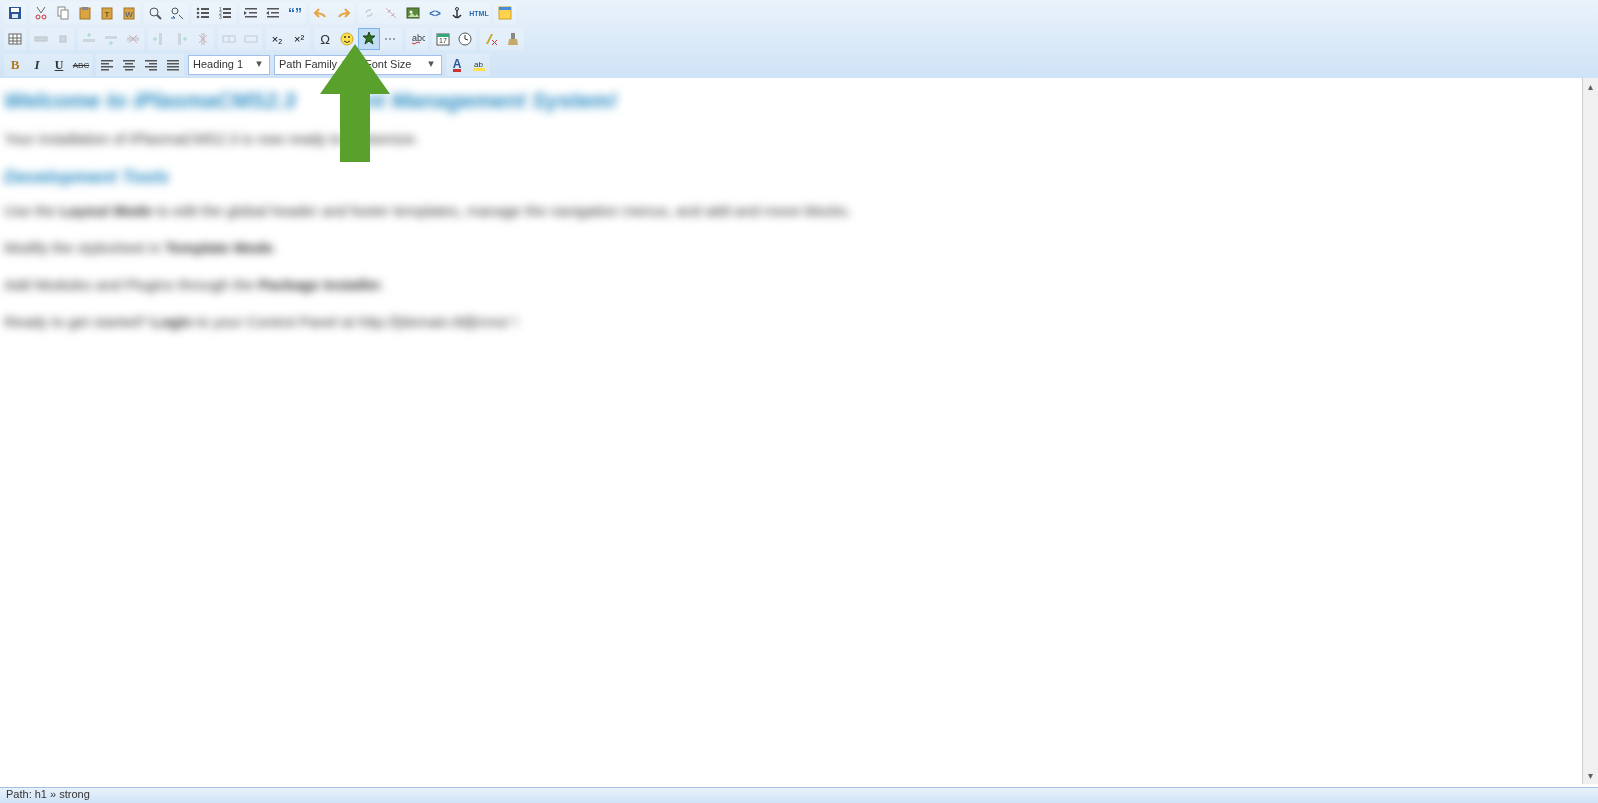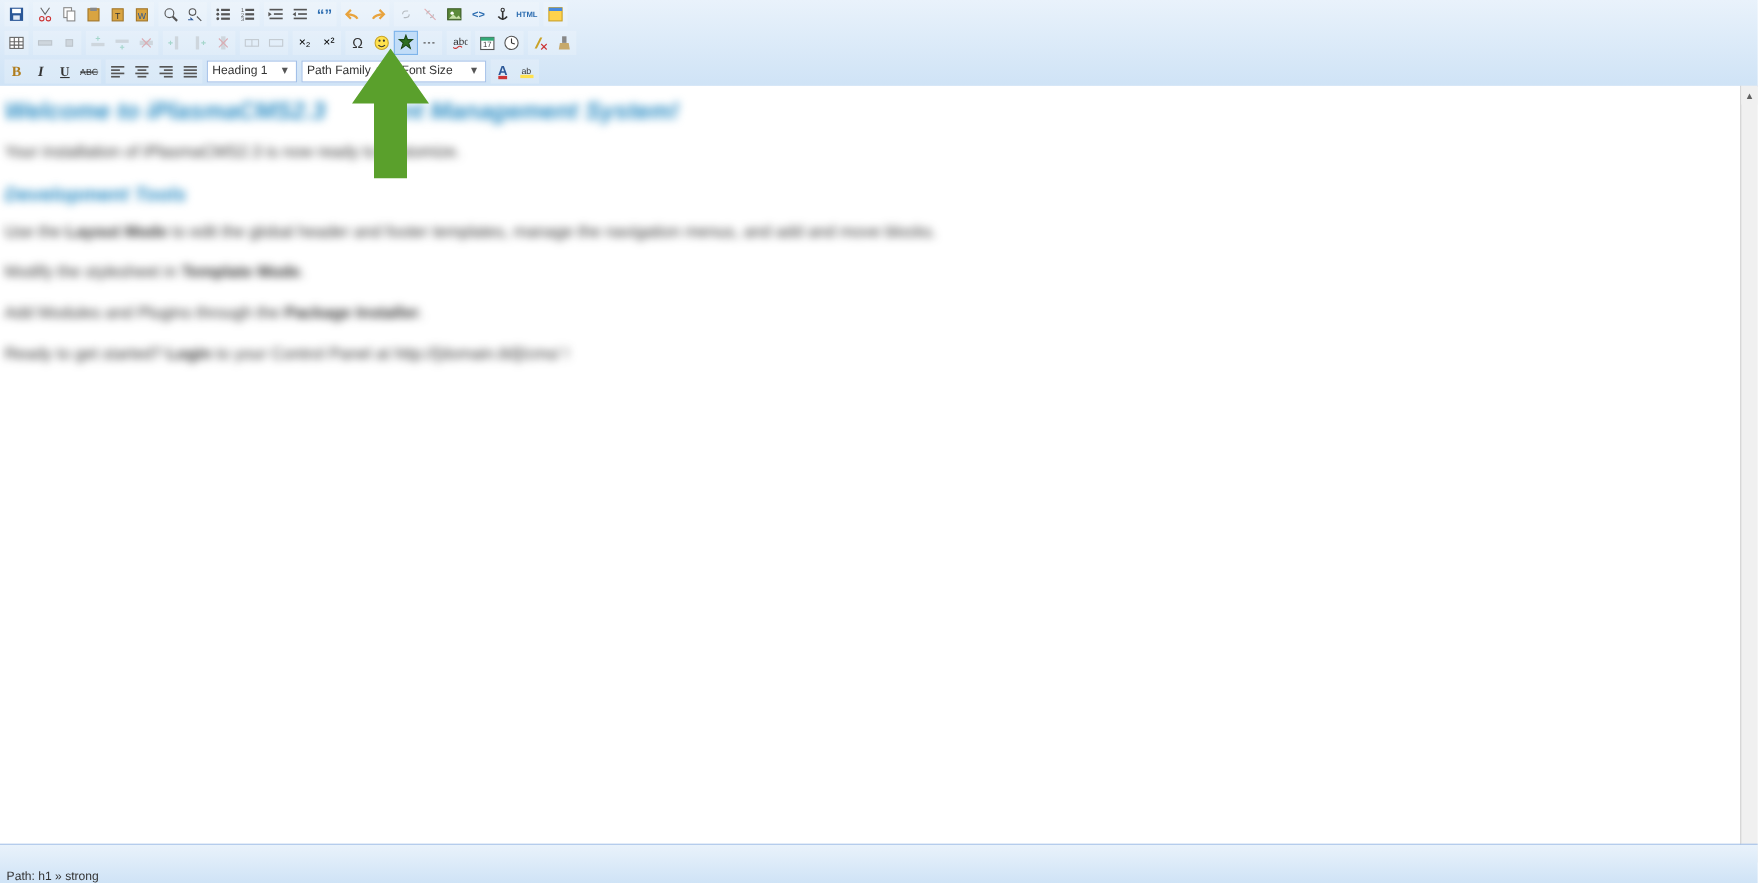--- a/index.html
+++ b/index.html
@@ -123,25 +123,25 @@
   justify-content: center;
   color: #606060;
   cursor: pointer;
   font-size: 10px;
 }
 .statusbar {
   position: absolute;
   bottom: 0;
   left: 0;
   right: 0;
-  height: 36px;
+  height: 16px;
   background: linear-gradient(#e9f2fb, #cfe3f6);
   border-top: 1px solid #a3c0e8;
   display: flex;
-  align-items: flex-end;
+  align-items: flex-start;
   padding: 0 6px;
   font-size: 11px;
   color: #333;
 }
 .big-arrow {
   position: absolute;
   top: 44px;
   left: 315px;
   pointer-events: none;
 }

